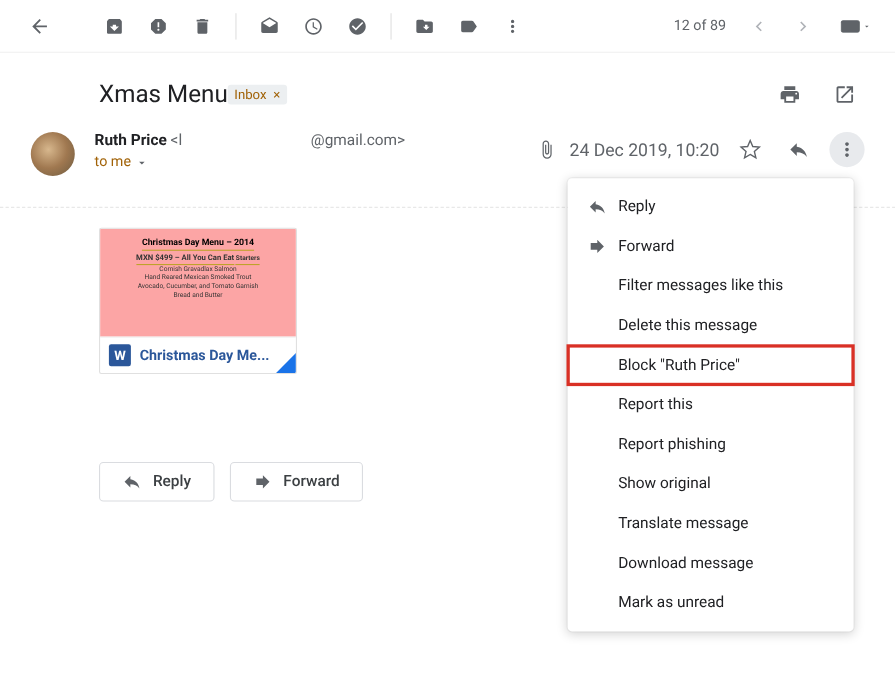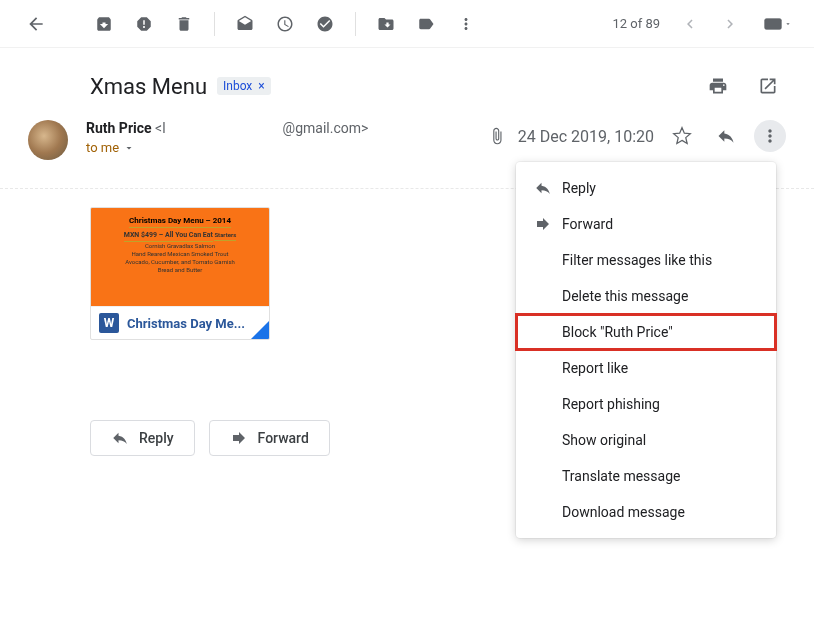--- a/index.html
+++ b/index.html
@@ -54,25 +54,24 @@
   .subject {
     font-size: 22px;
     font-weight: 400;
     color: #202124;
   }
   .label-chip {
     display: inline-flex;
     align-items: flex-start;
     gap: 6px;
     background: #eceff1;
-    color: #1d4ed8;
+    color: #a16207;
     font-size: 12px;
     border-radius: 3px;
     padding: 2px 6px;
-    margin-left: 10px;
   }
   .label-chip .x { font-size: 12px; cursor:pointer; }
   .subject-actions {
     margin-left: auto;
     display: flex;
     gap: 14px;
     color: #5f6368;
   }
   .subject-actions .icon-btn {
     width:36px;height:36px;display:flex;align-items:center;justify-content:center;cursor:pointer;
@@ -127,21 +126,21 @@
   .attachment-card {
     width: 180px;
     border: 1px solid #e0e0e0;
     border-radius: 2px;
     overflow: hidden;
     position: relative;
     cursor: pointer;
   }
   .attachment-preview {
     height: 98px;
-    background: #f97316;
+    background: #fca5a5;
     padding: 8px 6px;
     text-align: center;
     font-size: 6px;
     color: #333;
     line-height: 1.3;
   }
   .attachment-preview .title { font-weight:700; font-size:8px; color:#000;}
   .attachment-preview .under { border-bottom:1px solid #bfa22a; display:inline-block; padding-bottom:1px;}
   .attachment-preview .price { font-weight:700; font-size:7px;}
   .attachment-preview .sec { font-weight:700; margin-top:3px;}
@@ -424,31 +423,35 @@
     <div class="menu-item">
       <span class="mi-icon"></span>
       <span>Delete this message</span>
     </div>
     <div class="menu-item highlight">
       <span class="mi-icon"></span>
       <span>Block "Ruth Price"</span>
     </div>
     <div class="menu-item">
       <span class="mi-icon"></span>
-      <span>Report like</span>
+      <span>Report this</span>
     </div>
     <div class="menu-item">
       <span class="mi-icon"></span>
       <span>Report phishing</span>
     </div>
     <div class="menu-item">
       <span class="mi-icon"></span>
       <span>Show original</span>
     </div>
     <div class="menu-item">
       <span class="mi-icon"></span>
       <span>Translate message</span>
     </div>
     <div class="menu-item">
       <span class="mi-icon"></span>
       <span>Download message</span>
     </div>
+    <div class="menu-item">
+      <span class="mi-icon"></span>
+      <span>Mark as unread</span>
+    </div>
   </div>
 
 </body></html>

